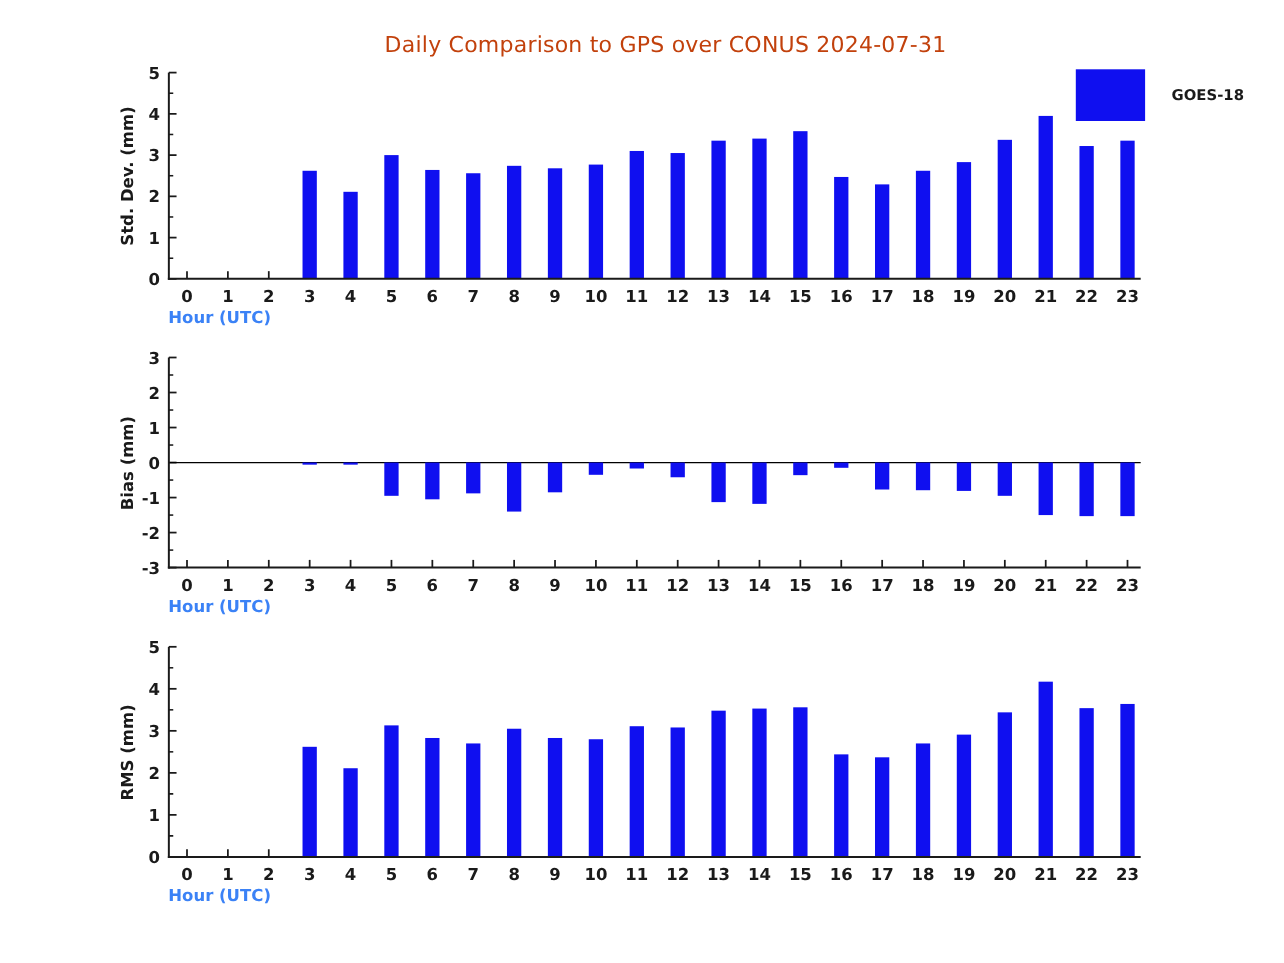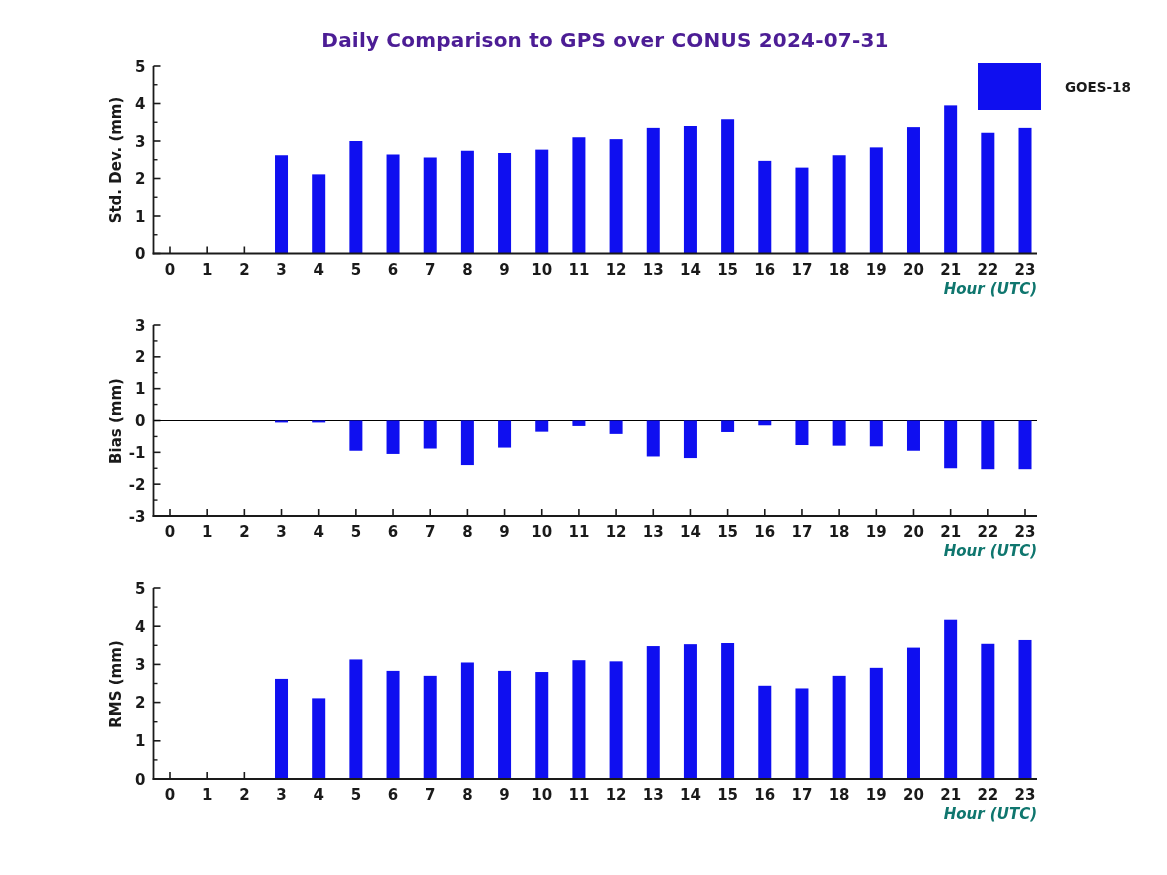--- a/index.html
+++ b/index.html
@@ -6,31 +6,31 @@
   #figure{
     position:relative;
     width:1167px;height:875px;
     background:#ffffff;
     font-family:"DejaVu Sans", sans-serif;
     overflow:hidden;
   }
   #charts-canvas{position:absolute;left:0;top:0;}
   .fig-title{
     position:absolute;left:160px;top:28px;width:890px;
-    text-align:center;font-size:20px;font-weight:bold;color:#4c1d95;
+    text-align:center;font-size:20px;font-weight:normal;color:#c2410c;
     letter-spacing:0.2px;
   }
   .ylabel{
     position:absolute;left:116px;
     transform:translate(-50%,-50%) rotate(-90deg);
     font-size:15px;font-weight:bold;color:#1a1a1a;white-space:nowrap;
   }
   .xlabel{
-    position:absolute;left:153px;width:884px;text-align:right;
-    font-size:15px;font-weight:bold;color:#0f766e;font-style:italic;
+    position:absolute;left:153px;width:884px;text-align:left;
+    font-size:15px;font-weight:bold;color:#3b82f6;
   }
   .legend{position:absolute;left:978px;top:63px;display:flex;align-items:center;}
   .legend-swatch{width:63px;height:47px;background:#0F0FF0;}
   .legend-label{margin-left:24px;font-size:13.5px;font-weight:bold;color:#1a1a1a;}
 </style>
 </head>
 <body>
 
 <div id="figure">
 

